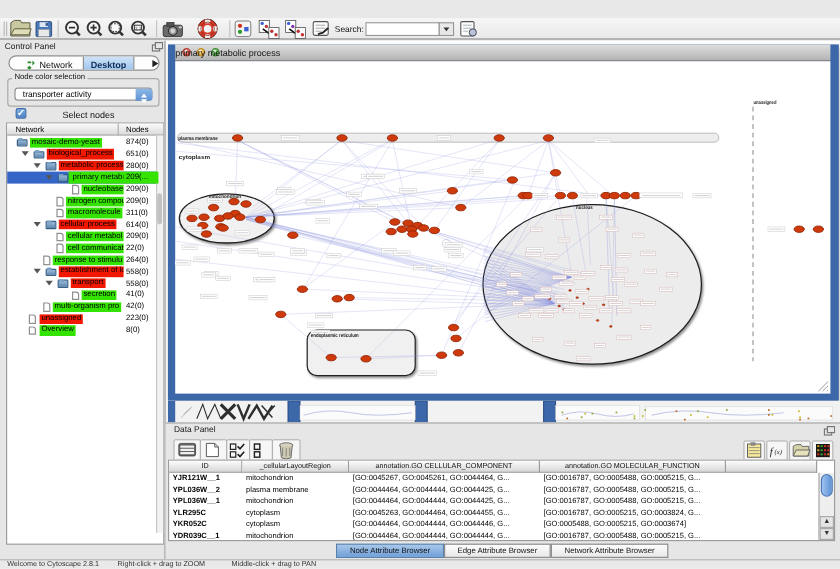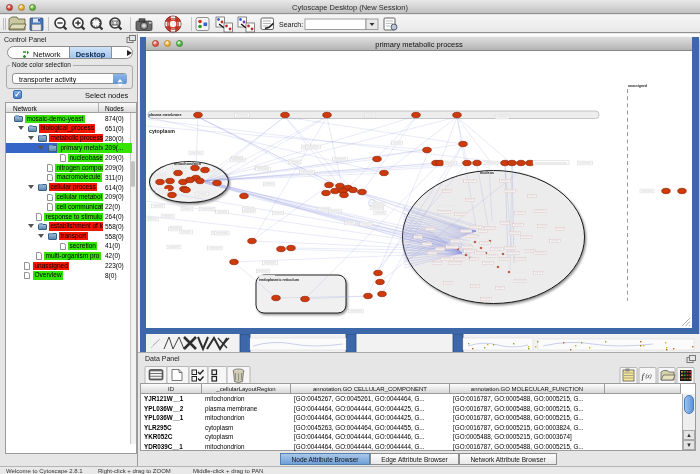--- a/index.html
+++ b/index.html
@@ -29,42 +29,36 @@
 .chip{position:absolute;top:0.6px;height:8.2px;line-height:8.4px;padding:0 1.5px;color:#000;white-space:nowrap;overflow:hidden;}
 .cnt{position:absolute;left:99px;top:1px;color:#000;}
 .tri{position:absolute;top:2.5px;width:0;height:0;border-left:3.2px solid transparent;border-right:3.2px solid transparent;border-top:4.5px solid #555;}
 .fold{position:absolute;top:1.8px;width:9px;height:6.5px;background:linear-gradient(#9dbbd8,#5b87b0);border:0.5px solid #3a5f85;border-radius:1px;}
 .fold:before{content:"";position:absolute;left:0;top:-1.5px;width:4px;height:2px;background:#7ba3c8;border-radius:1px 1px 0 0;}
 .file{position:absolute;top:1.2px;width:6px;height:7.5px;background:#fff;border:0.6px solid #909090;border-radius:0 2.5px 0 0;}
 
 #iwin{position:absolute;left:2px;top:3px;width:559px;height:297px;background:#3c67a9;padding:0 7px 6px 6px;box-shadow:1px 2px 4px rgba(0,0,0,0.35);}
 #iwintitle{position:relative;width:546px;height:13.5px;background:linear-gradient(#dedede,#bdbdbd 80%,#b3b3b3);border-bottom:1px solid #888;}
 #iwintitle .tl{position:absolute;top:3px;width:7px;height:7px;border-radius:50%;}
-#iwintitle .t{position:absolute;width:100%;text-align:center;top:2.5px;font-size:7.5px;color:#111;}
+#iwintitle .t{position:absolute;width:100%;text-align:left;top:2.5px;font-size:7.5px;color:#111;}
 #canvas{position:relative;width:546px;height:277px;background:#fff;}
 
 #strip{position:absolute;left:0;top:300px;width:562px;height:19px;background:#f2f2f2;}
 
 #dpanel{position:absolute;left:138px;top:352px;width:562px;height:114px;background:#e6e6e6;border-top:1px solid #aaa;}
 #dpanel .ptitle{position:absolute;left:7px;top:2px;font-size:7px;color:#1a1a1a;}
 #dtable{position:absolute;left:2px;top:30px;width:556px;height:68px;background:#fff;border:1px solid #9c9c9c;font-size:6.3px;}
 .th{position:absolute;top:0;height:9.5px;background:linear-gradient(#fcfcfc,#d8d8d8);border-right:1px solid #9c9c9c;border-bottom:1px solid #9c9c9c;text-align:center;font-size:6px;color:#111;line-height:10px;overflow:hidden;}
 .td{position:absolute;height:9.6px;line-height:9.8px;white-space:nowrap;overflow:hidden;color:#000;}
 .dtabs{position:absolute;left:0;top:100px;width:562px;height:13px;font-size:6.5px;}
 .dtab{position:absolute;top:0;height:12px;line-height:12px;text-align:center;background:linear-gradient(#fdfdfd,#e8e8e8);border:1px solid #8e8e8e;color:#111;}
 
 #statusbar{position:absolute;left:0;top:466px;width:700px;height:8px;background:#e9e9e9;border-top:1px solid #b5b5b5;font-size:6px;color:#333;}
 </style></head><body>
 <div id="app">
-    <div id="titlebar">
-      <span class="tl" style="left:6px;background:radial-gradient(circle at 35% 30%,#fff 0%,#e2574c 45%,#a03228 95%);border:0.5px solid #a03228;"></span>
-      <span class="tl" style="left:17.5px;background:radial-gradient(circle at 35% 30%,#fff 0%,#f0b63e 45%,#b8851e 95%);border:0.5px solid #b8851e;"></span>
-      <span class="tl" style="left:29px;background:radial-gradient(circle at 35% 30%,#fff 0%,#78c149 45%,#4a8a28 95%);border:0.5px solid #4a8a28;"></span>
-      <div id="apptitle">Cytoscape Desktop (New Session)</div>
-    </div>
     <div id="toolbar">
       <svg class="abs" style="left:0;top:0" width="700" height="18" viewBox="0 0 700 18">
         <rect x="3" y="3" width="1" height="12" fill="#bbb"></rect>
         <rect x="5" y="3" width="1" height="12" fill="#bbb"></rect>
         <g>
           <path d="M9 22 L9 11 l3 -2 l5 0 l1 2 l7 0 l0 11z" fill="#c9c8a0" stroke="#5a5a40" stroke-width="0.8" transform="translate(0,-7)"></path>
           <path d="M9 15 l3 -5 l14 0 l-2 5z" fill="#deddb8" stroke="#5a5a40" stroke-width="0.8" transform="translate(0,-1)"></path>
         </g>
         <g>
           <rect x="30" y="3" width="13" height="12.5" rx="1" fill="#4878b8" stroke="#20406e" stroke-width="0.7"></rect>
@@ -635,21 +629,21 @@
       <div class="groupbox"></div>
       <div class="gblabel">Node color selection</div>
       <div class="dropdown">
         <span class="abs" style="left:6px;top:1.5px;font-size:7px;color:#000;">transporter activity</span>
         <div class="ddcap"><svg width="14" height="10">
             <path d="M7 1 l2.6 3.2 h-5.2z" fill="#fff"></path>
             <path d="M7 9 l2.6 -3.2 h-5.2z" fill="#fff"></path>
           </svg></div>
       </div>
       <div class="cb">✓</div>
-      <span class="abs" style="left:43px;top:57px;font-size:7.5px;color:#111;padding-left:42px;">Select nodes</span>
+      <span class="abs" style="left:10px;top:57px;font-size:7.5px;color:#111;padding-left:42px;">Select nodes</span>
       <div id="tree">
         <div id="treehead">
           <span class="abs" style="left:7px;top:1.5px;font-size:6.5px;">Network</span>
           <span class="abs" style="left:99px;top:1.5px;font-size:6.5px;">Nodes</span>
           <span class="abs" style="left:92px;top:0;width:1px;height:10px;background:#b0b0b0;"></span>
         </div>
         <span class="abs" style="left:124px;top:10px;width:6px;height:331px;background:#f2f2f2;border-left:1px solid #c8c8c8;"></span>
         <span class="abs" style="left:125px;top:58px;width:4px;height:26px;background:#c2c2c2;border-radius:2px;"></span>
         <div class="trow" style="top:11px;">
           <span class="fold" style="left:8px;"></span>

